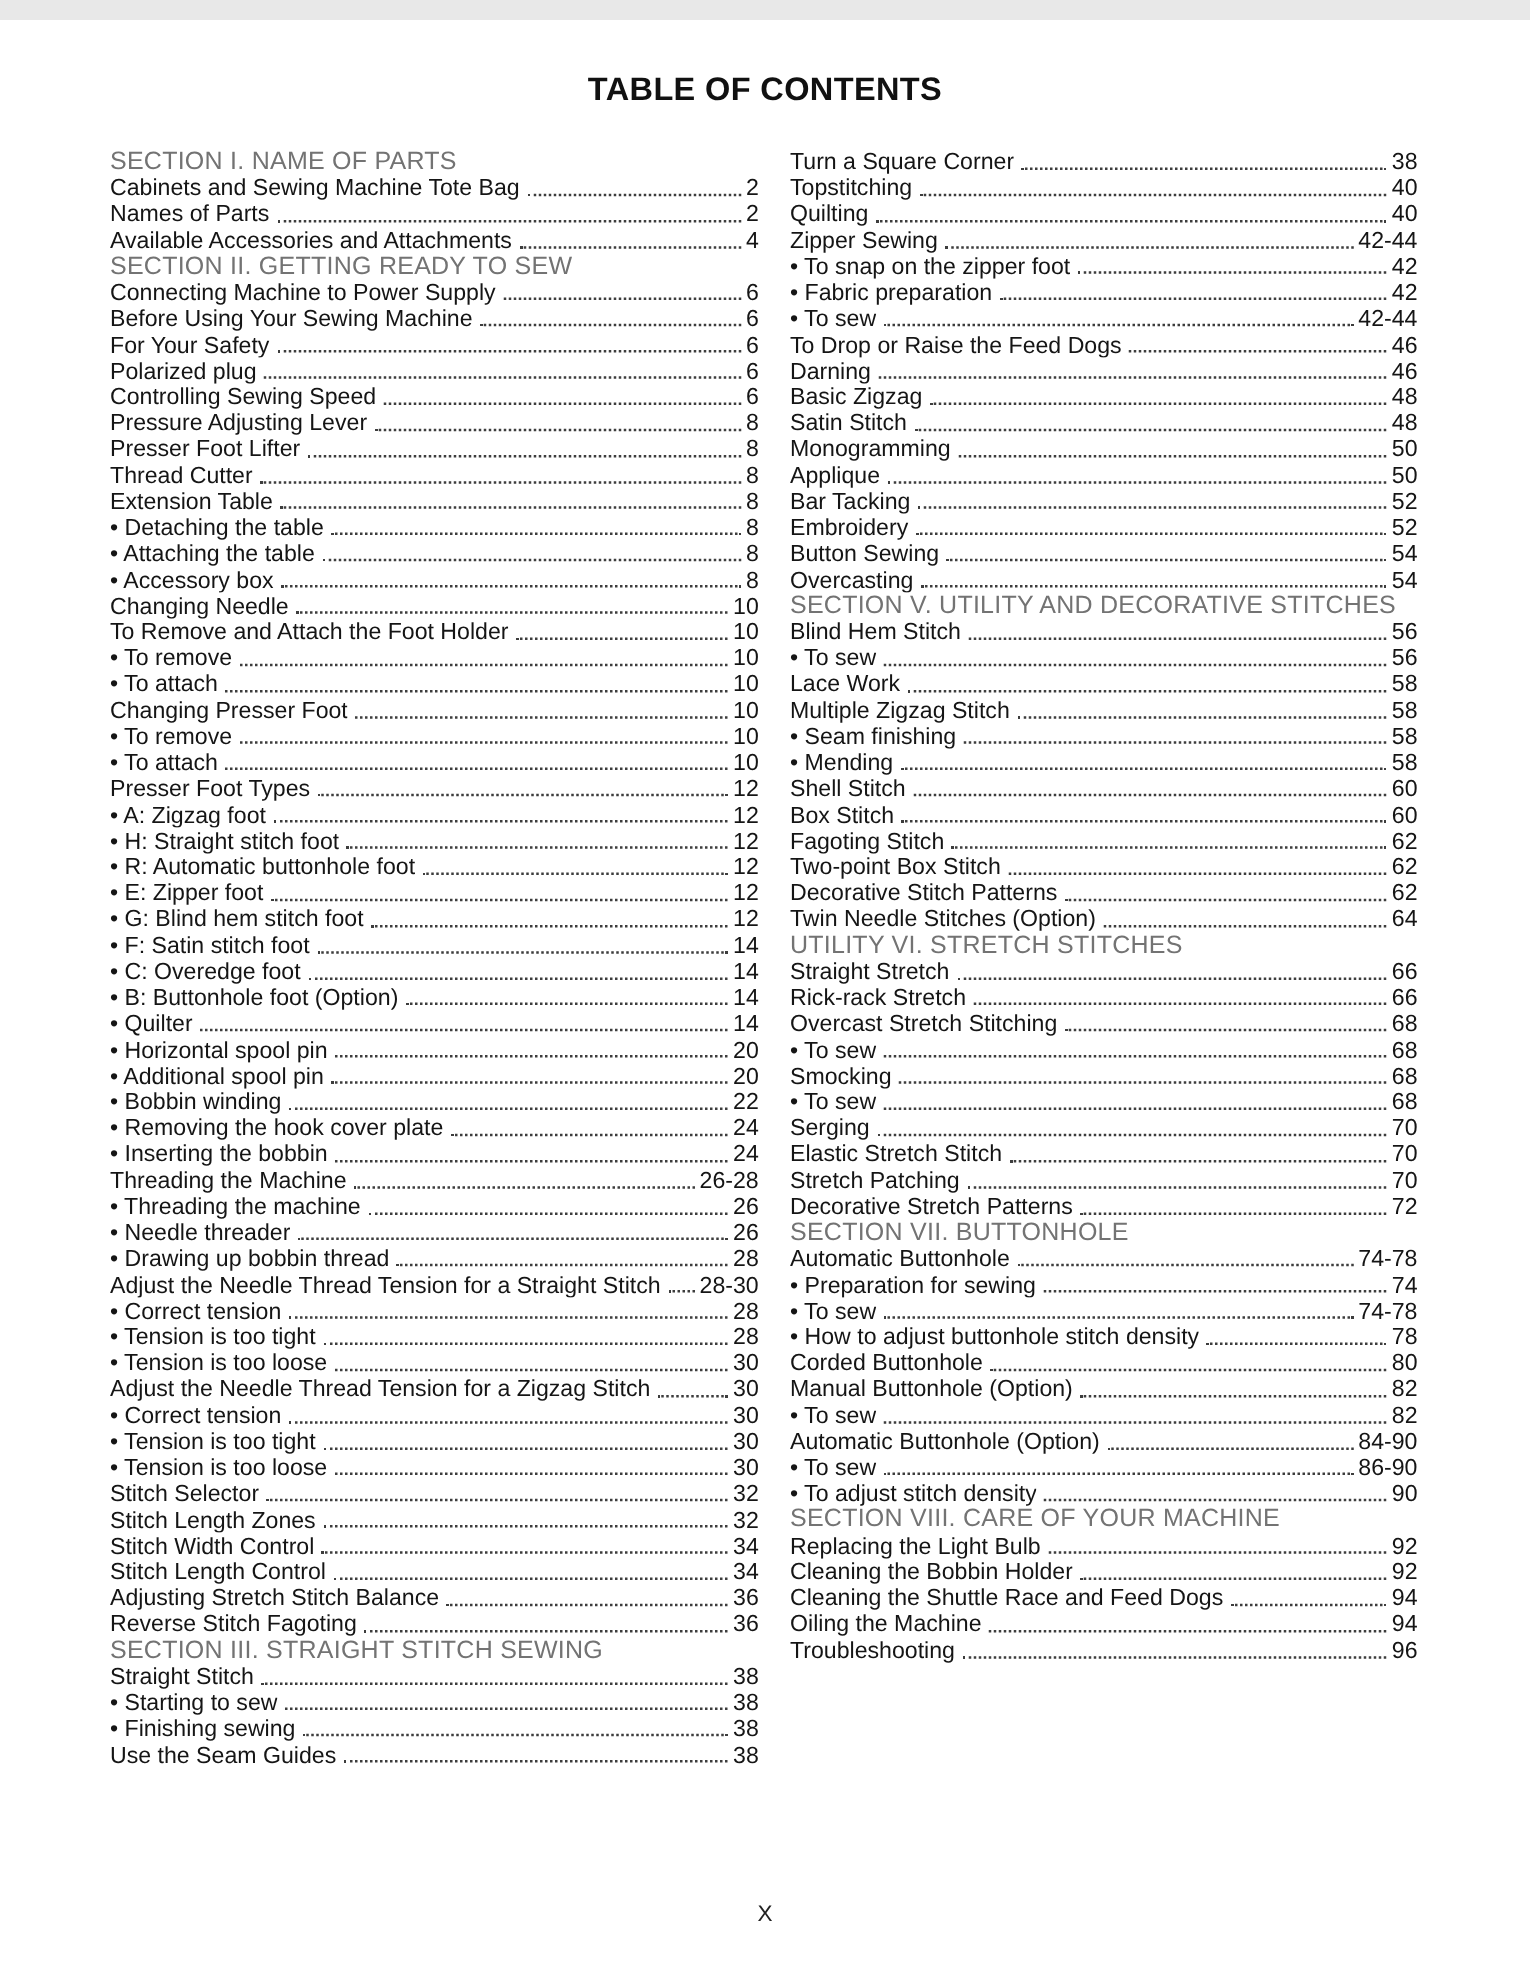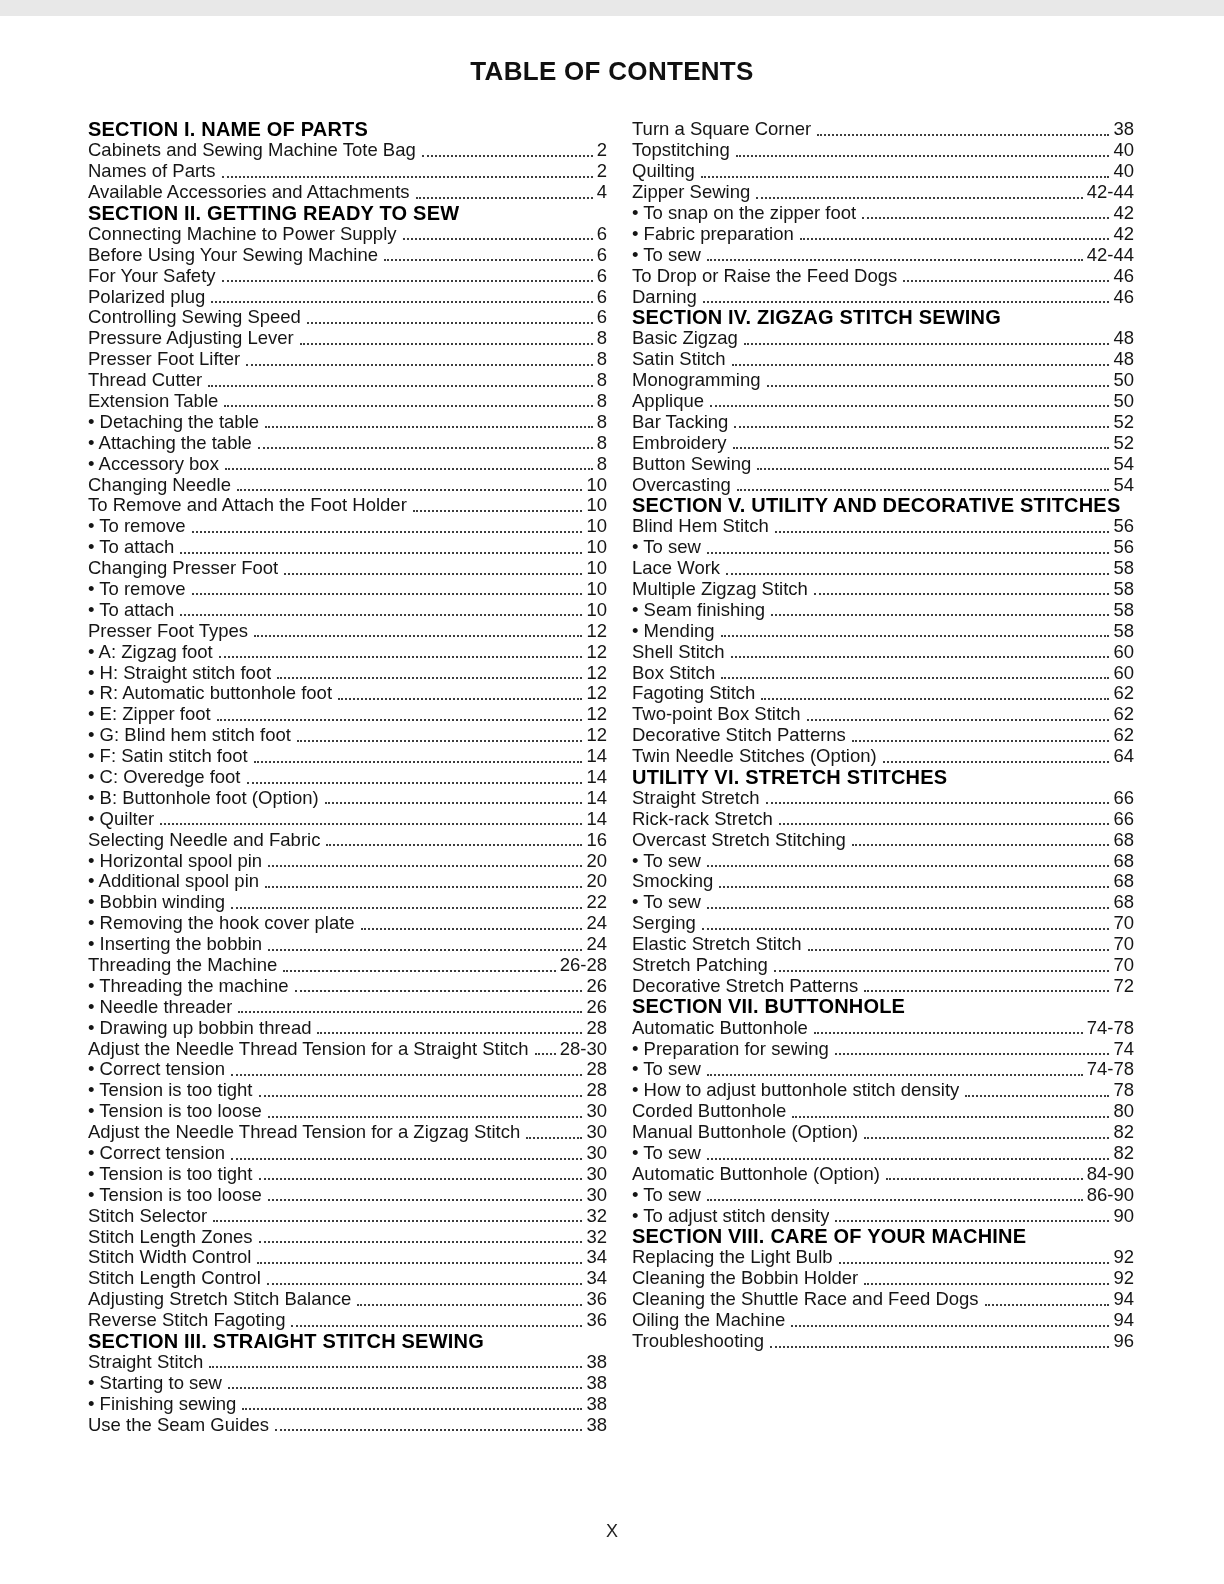--- a/index.html
+++ b/index.html
@@ -35,24 +35,24 @@
     display:flex;
     align-items:flex-end;
     height:20.9px;
     font-size:18.5px;
     line-height:20.5px;
     white-space:nowrap;
     overflow:hidden;
   }
   .row.heading {
     display:block;
-    font-weight:bold;
+    font-weight:normal;
     font-size:20px;
     letter-spacing:0.2px;
-    color:#000000;
+    color:#737373;
   }
   .lbl { flex:0 1 auto; overflow:hidden; }
   .leader {
     flex:1 1 0;
     min-width:5px;
     border-bottom:2px dotted #3d3d3d;
     margin:0 4px 4px 6px;
     height:0;
     align-self:flex-end;
   }
@@ -234,25 +234,20 @@
           <span class="lbl">• B: Buttonhole foot (Option)</span>
           <span class="leader"></span>
           <span class="pg">14</span>
         </div>
         <div class="row">
           <span class="lbl">• Quilter</span>
           <span class="leader"></span>
           <span class="pg">14</span>
         </div>
         <div class="row">
-          <span class="lbl">Selecting Needle and Fabric</span>
-          <span class="leader"></span>
-          <span class="pg">16</span>
-        </div>
-        <div class="row">
           <span class="lbl">• Horizontal spool pin</span>
           <span class="leader"></span>
           <span class="pg">20</span>
         </div>
         <div class="row">
           <span class="lbl">• Additional spool pin</span>
           <span class="leader"></span>
           <span class="pg">20</span>
         </div>
         <div class="row">
@@ -421,21 +416,20 @@
         <div class="row">
           <span class="lbl">To Drop or Raise the Feed Dogs</span>
           <span class="leader"></span>
           <span class="pg">46</span>
         </div>
         <div class="row">
           <span class="lbl">Darning</span>
           <span class="leader"></span>
           <span class="pg">46</span>
         </div>
-        <div class="row heading">SECTION IV. ZIGZAG STITCH SEWING</div>
         <div class="row">
           <span class="lbl">Basic Zigzag</span>
           <span class="leader"></span>
           <span class="pg">48</span>
         </div>
         <div class="row">
           <span class="lbl">Satin Stitch</span>
           <span class="leader"></span>
           <span class="pg">48</span>
         </div>

